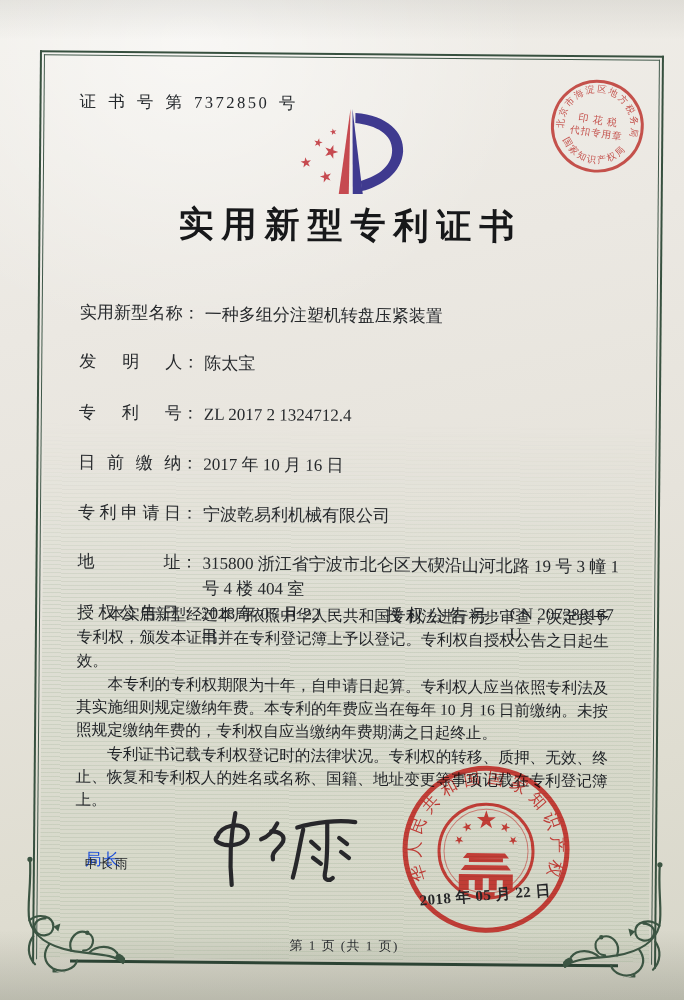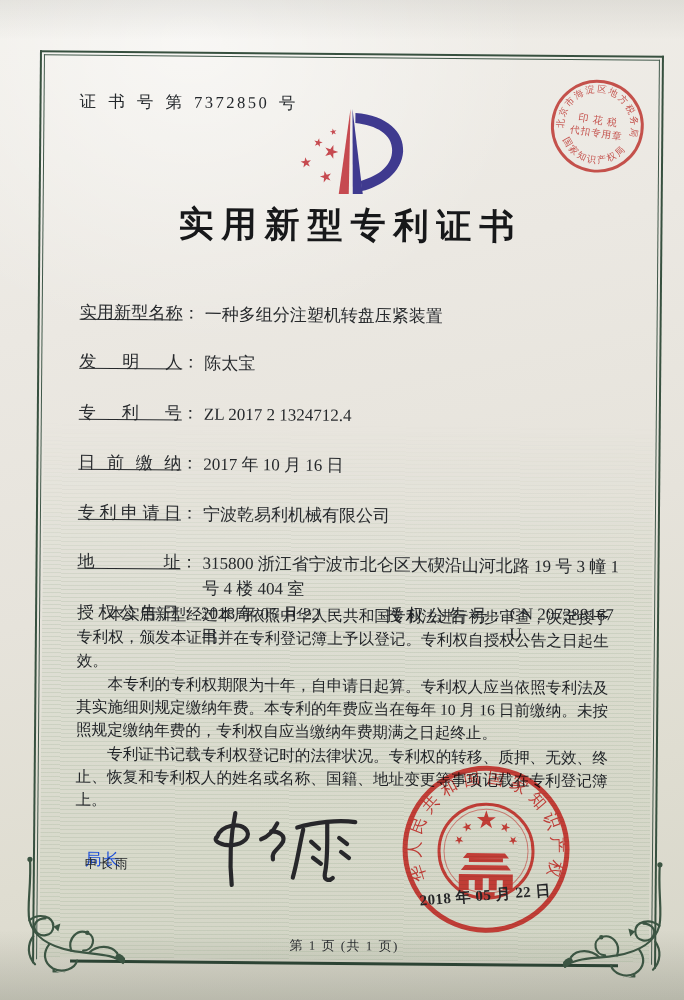--- a/index.html
+++ b/index.html
@@ -39,21 +39,21 @@
   .cert-no{position:absolute;left:40px;top:40px;font-size:16.5px;letter-spacing:2.5px;word-spacing:3px;color:#23272b;}
   .logo{position:absolute;left:260px;top:49px;width:110px;height:94px;}
   .title{
     position:absolute;left:0;top:149px;width:100%;text-align:center;
     font-size:35px;font-weight:bold;letter-spacing:8px;color:#17181a;
   }
   .fields{position:absolute;left:42px;top:250px;width:552px;color:#26292c;font-size:17px;}
   .frow{display:flex;align-items:flex-start;margin-bottom:22px;}
   .frow .lab{
     display:inline-block;width:103px;flex:0 0 103px;
-    text-align:justify;text-align-last:justify;text-decoration:underline;
+    text-align:justify;text-align-last:justify;
   }
   .frow .colon{flex:0 0 auto;}
   .frow .val{margin-left:5px;max-width:438px;line-height:25px;}
   .r1{margin-bottom:24px;} .r2{margin-bottom:26px;} .r3{margin-bottom:25px;}
   .r4{margin-bottom:25px;} .r5{margin-bottom:24px;} .r6{margin-bottom:1px;}
   .grant-row{display:flex;}
   .grant-row .pair{display:flex;}
   .grant-row .pair2{margin-left:46px;}
   .grant-row .lab2{display:inline-block;width:103px;text-align:justify;text-align-last:justify;}
   .grant-row .val{margin-left:5px;}

